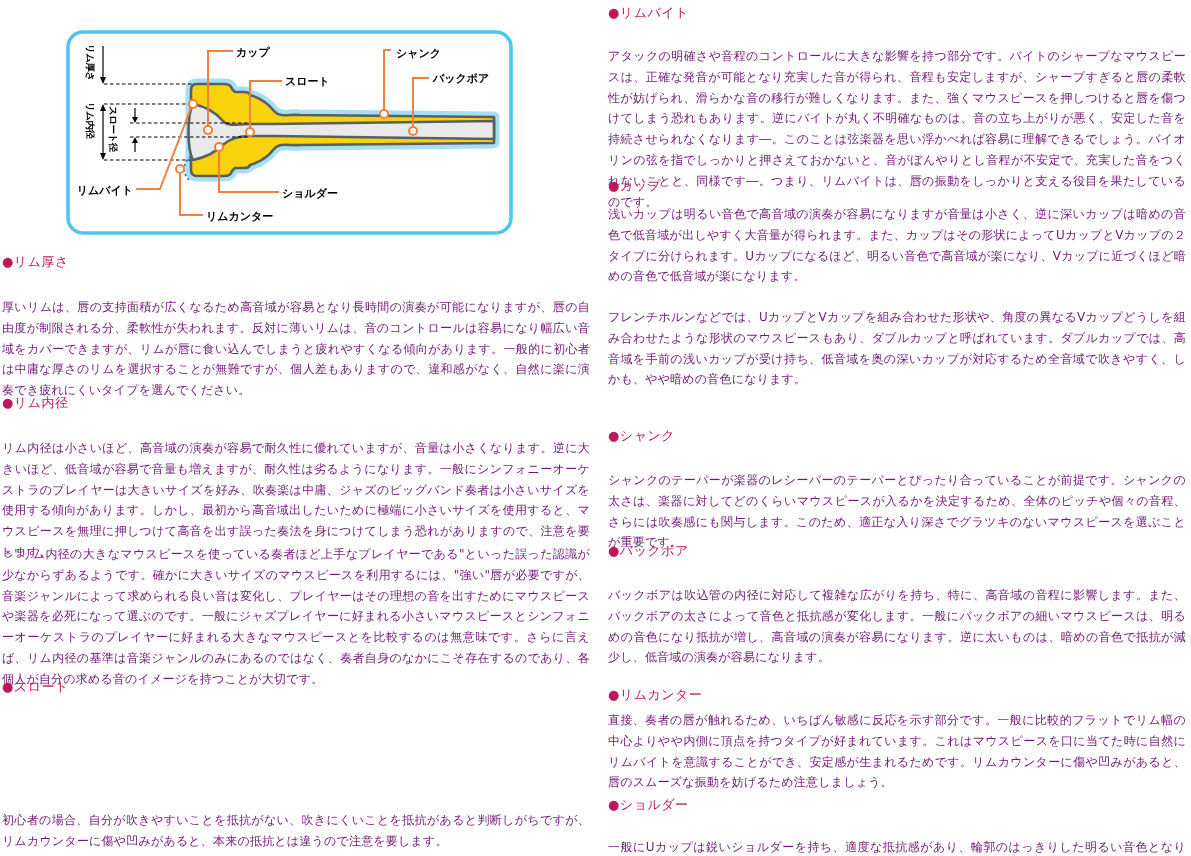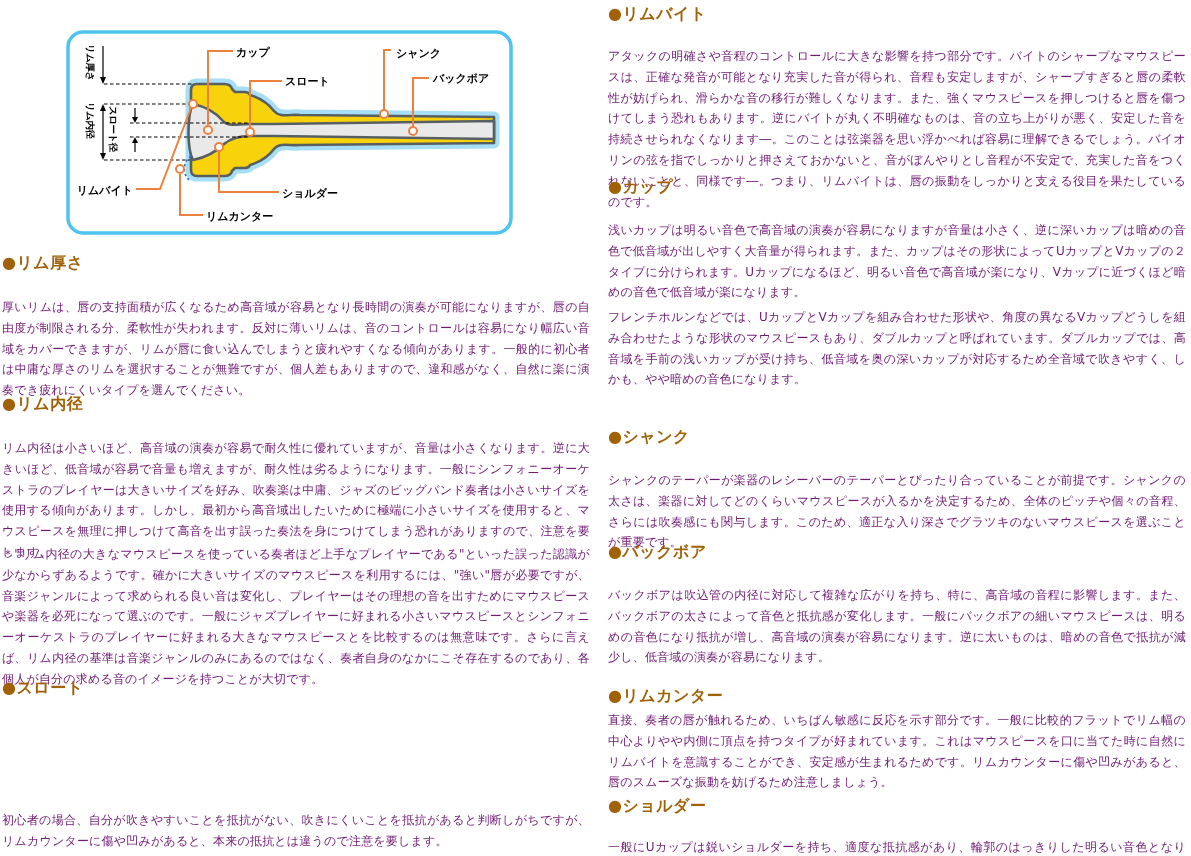--- a/index.html
+++ b/index.html
@@ -2,21 +2,21 @@
 <html lang="ja"><head>
 <meta charset="utf-8">
 <style>
   html,body{margin:0;padding:0;background:#ffffff;}
   .page{
     position:relative;width:1191px;height:856px;background:#fff;overflow:hidden;
     font-family:"DejaVu Sans","Liberation Sans",sans-serif;
   }
   .blk{position:absolute;}
   .heading{
-    font-size:16px;font-weight:bold;color:#a16207;letter-spacing:0.5px;
+    font-size:13px;font-weight:normal;color:#be185d;letter-spacing:0.5px;
     white-space:nowrap;
   }
   .para{
     font-size:12px;line-height:20.8px;color:#701a75;
     text-align:justify;letter-spacing:0.2px;margin-top:16px;
   }
   .col-left{left:2px;width:588px;}
   .col-right{left:608px;width:578px;}
   #diagram{position:absolute;left:66px;top:30px;}
   svg text{font-family:"DejaVu Sans","Liberation Sans",sans-serif;}
@@ -115,21 +115,21 @@
   <div class="blk para col-left" style="top:422px">リム内径は小さいほど、高音域の演奏が容易で耐久性に優れていますが、音量は小さくなります。逆に大きいほど、低音域が容易で音量も増えますが、耐久性は劣るようになります。一般にシンフォニーオーケストラのプレイヤーは大きいサイズを好み、吹奏楽は中庸、ジャズのビッグバンド奏者は小さいサイズを使用する傾向があります。しかし、最初から高音域出したいために極端に小さいサイズを使用すると、マウスピースを無理に押しつけて高音を出す誤った奏法を身につけてしまう恐れがありますので、注意を要します。</div>
   <div class="blk para col-left" style="top:528px">＊"リム内径の大きなマウスピースを使っている奏者ほど上手なプレイヤーである"といった誤った認識が少なからずあるようです。確かに大きいサイズのマウスピースを利用するには、"強い"唇が必要ですが、音楽ジャンルによって求められる良い音は変化し、プレイヤーはその理想の音を出すためにマウスピースや楽器を必死になって選ぶのです。一般にジャズプレイヤーに好まれる小さいマウスピースとシンフォニーオーケストラのプレイヤーに好まれる大きなマウスピースとを比較するのは無意味です。さらに言えば、リム内径の基準は音楽ジャンルのみにあるのではなく、奏者自身のなかにこそ存在するのであり、各個人が自分の求める音のイメージを持つことが大切です。</div>
 
   <div class="blk heading col-left" style="top:678px">●スロート</div>
   <div class="blk para col-left" style="top:794px">初心者の場合、自分が吹きやすいことを抵抗がない、吹きにくいことを抵抗があると判断しがちですが、リムカウンターに傷や凹みがあると、本来の抵抗とは違うので注意を要します。</div>
 
   <div class="blk heading col-right" style="top:4px">●リムバイト</div>
   <div class="blk para col-right" style="top:30px">アタックの明確さや音程のコントロールに大きな影響を持つ部分です。バイトのシャープなマウスピースは、正確な発音が可能となり充実した音が得られ、音程も安定しますが、シャープすぎると唇の柔軟性が妨げられ、滑らかな音の移行が難しくなります。また、強くマウスピースを押しつけると唇を傷つけてしまう恐れもあります。逆にバイトが丸く不明確なものは、音の立ち上がりが悪く、安定した音を持続させられなくなります―。このことは弦楽器を思い浮かべれば容易に理解できるでしょう。バイオリンの弦を指でしっかりと押さえておかないと、音がぼんやりとし音程が不安定で、充実した音をつくれないことと、同様です―。つまり、リムバイトは、唇の振動をしっかりと支える役目を果たしているのです。</div>
 
   <div class="blk heading col-right" style="top:177px">●カップ</div>
-  <div class="blk para col-right" style="top:204px">浅いカップは明るい音色で高音域の演奏が容易になりますが音量は小さく、逆に深いカップは暗めの音色で低音域が出しやすく大音量が得られます。また、カップはその形状によってUカップとVカップの２タイプに分けられます。Uカップになるほど、明るい音色で高音域が楽になり、Vカップに近づくほど暗めの音色で低音域が楽になります。</div>
+  <div class="blk para col-right" style="top:188px">浅いカップは明るい音色で高音域の演奏が容易になりますが音量は小さく、逆に深いカップは暗めの音色で低音域が出しやすく大音量が得られます。また、カップはその形状によってUカップとVカップの２タイプに分けられます。Uカップになるほど、明るい音色で高音域が楽になり、Vカップに近づくほど暗めの音色で低音域が楽になります。</div>
   <div class="blk para col-right" style="top:291px">フレンチホルンなどでは、UカップとVカップを組み合わせた形状や、角度の異なるVカップどうしを組み合わせたような形状のマウスピースもあり、ダブルカップと呼ばれています。ダブルカップでは、高音域を手前の浅いカップが受け持ち、低音域を奥の深いカップが対応するため全音域で吹きやすく、しかも、やや暗めの音色になります。</div>
 
   <div class="blk heading col-right" style="top:427px">●シャンク</div>
   <div class="blk para col-right" style="top:454px">シャンクのテーパーが楽器のレシーバーのテーパーとぴったり合っていることが前提です。シャンクの太さは、楽器に対してどのくらいマウスピースが入るかを決定するため、全体のピッチや個々の音程、さらには吹奏感にも関与します。このため、適正な入り深さでグラツキのないマウスピースを選ぶことが重要です。</div>
 
   <div class="blk heading col-right" style="top:542px">●バックボア</div>
   <div class="blk para col-right" style="top:569px">バックボアは吹込管の内径に対応して複雑な広がりを持ち、特に、高音域の音程に影響します。また、バックボアの太さによって音色と抵抗感が変化します。一般にバックボアの細いマウスピースは、明るめの音色になり抵抗が増し、高音域の演奏が容易になります。逆に太いものは、暗めの音色で抵抗が減少し、低音域の演奏が容易になります。</div>
 
   <div class="blk heading col-right" style="top:686px">●リムカンター</div>
   <div class="blk para col-right" style="top:694px">直接、奏者の唇が触れるため、いちばん敏感に反応を示す部分です。一般に比較的フラットでリム幅の中心よりやや内側に頂点を持つタイプが好まれています。これはマウスピースを口に当てた時に自然にリムバイトを意識することができ、安定感が生まれるためです。リムカウンターに傷や凹みがあると、唇のスムーズな振動を妨げるため注意しましょう。</div>

